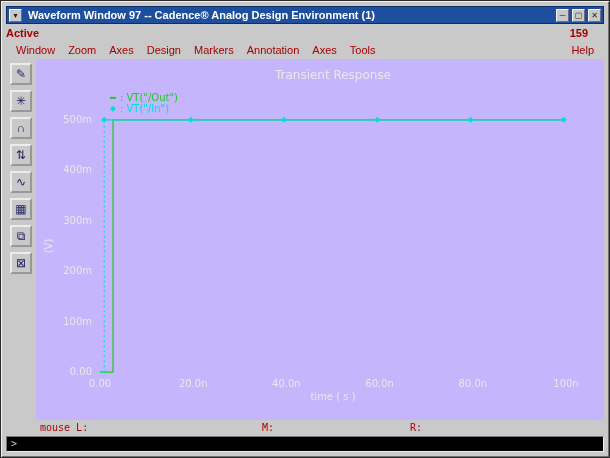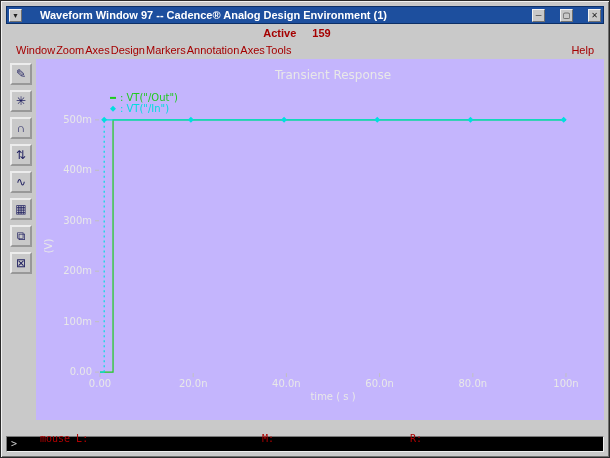--- a/index.html
+++ b/index.html
@@ -1,31 +1,31 @@
 <!DOCTYPE html>
 <html><head>
 <meta charset="utf-8">
 <style>
   *{box-sizing:border-box;margin:0;padding:0}
   html,body{width:610px;height:458px;background:#9a9a9a;font-family:"Liberation Sans",sans-serif;overflow:hidden}
   .window{width:610px;height:458px;background:#c9c9c9;border:1px solid #2a2a2a;box-shadow:inset 1px 1px 0 #f2f2f2, inset -1px -1px 0 #6f6f6f;padding:5px;display:flex;flex-direction:column}
-  .titlebar{height:18px;background:#1d4f9e;display:flex;align-items:center;gap:15px;padding:0 2px;border:1px solid #0c2f66;flex:0 0 auto}
+  .titlebar{height:18px;background:#1d4f9e;display:flex;align-items:center;gap:3px;padding:0 2px;border:1px solid #0c2f66;flex:0 0 auto}
   .tb-btn{width:13px;height:13px;background:#c9c9c9;border:1px solid;border-color:#f2f2f2 #6e6e6e #6e6e6e #f2f2f2;font-size:8px;line-height:11px;text-align:center;color:#222;cursor:default}
   .title-text{color:#ffffff;font-size:11px;font-weight:bold;flex:1;white-space:nowrap;overflow:hidden;padding-left:3px}
-  .active-row{height:17px;flex:0 0 auto;display:flex;justify-content:center;align-items:center;gap:16px;padding-right:16px;color:#a50000;font-size:11px;font-weight:bold}
-  .menubar{height:18px;flex:0 0 auto;display:flex;align-items:center;gap:1px;padding:0 10px;font-size:11px;color:#a50000}
+  .active-row{height:17px;flex:0 0 auto;display:flex;justify-content:space-between;align-items:center;gap:16px;padding-right:16px;color:#a50000;font-size:11px;font-weight:bold}
+  .menubar{height:18px;flex:0 0 auto;display:flex;align-items:center;gap:13px;padding:0 10px;font-size:11px;color:#a50000}
   .menu-item{cursor:default;white-space:nowrap}
   .menu-help{margin-left:auto}
   .content{flex:1 1 auto;display:flex;min-height:0}
   .toolcol{width:30px;flex:0 0 auto;display:flex;flex-direction:column;align-items:center;padding-top:4px;gap:5px}
   .tool{width:22px;height:22px;background:#c9c9c9;border:2px outset #ececec;display:flex;align-items:center;justify-content:center;font-size:12px;line-height:1;color:#1c1c5e;cursor:default}
   .plot{flex:1 1 auto;background:#c4b5fd;position:relative}
   .plot svg{position:absolute;left:0;top:0;width:100%;height:100%}
   .statusbar{height:16px;flex:0 0 auto;position:relative;font-family:"DejaVu Sans Mono",monospace;font-size:10px;color:#b00000}
-  .statusbar span{position:absolute;top:13px;white-space:nowrap}
+  .statusbar span{position:absolute;top:2px;white-space:nowrap}
   .s-ml{left:34px}.s-mlv{left:92px}.s-m{left:256px}.s-r{left:404px}.s-rv{left:424px}
   .prompt-row{height:16px;flex:0 0 auto;background:#000;border:1px solid;border-color:#777 #eee #eee #777;color:#cccccc;font-family:"DejaVu Sans Mono",monospace;font-size:10px;line-height:13px;padding:0 4px}
 </style>
 </head>
 <body>
 
 <div class="window">
 
   <div class="titlebar">
     <div class="tb-btn"><span style="font-size:7px">▼</span></div>

